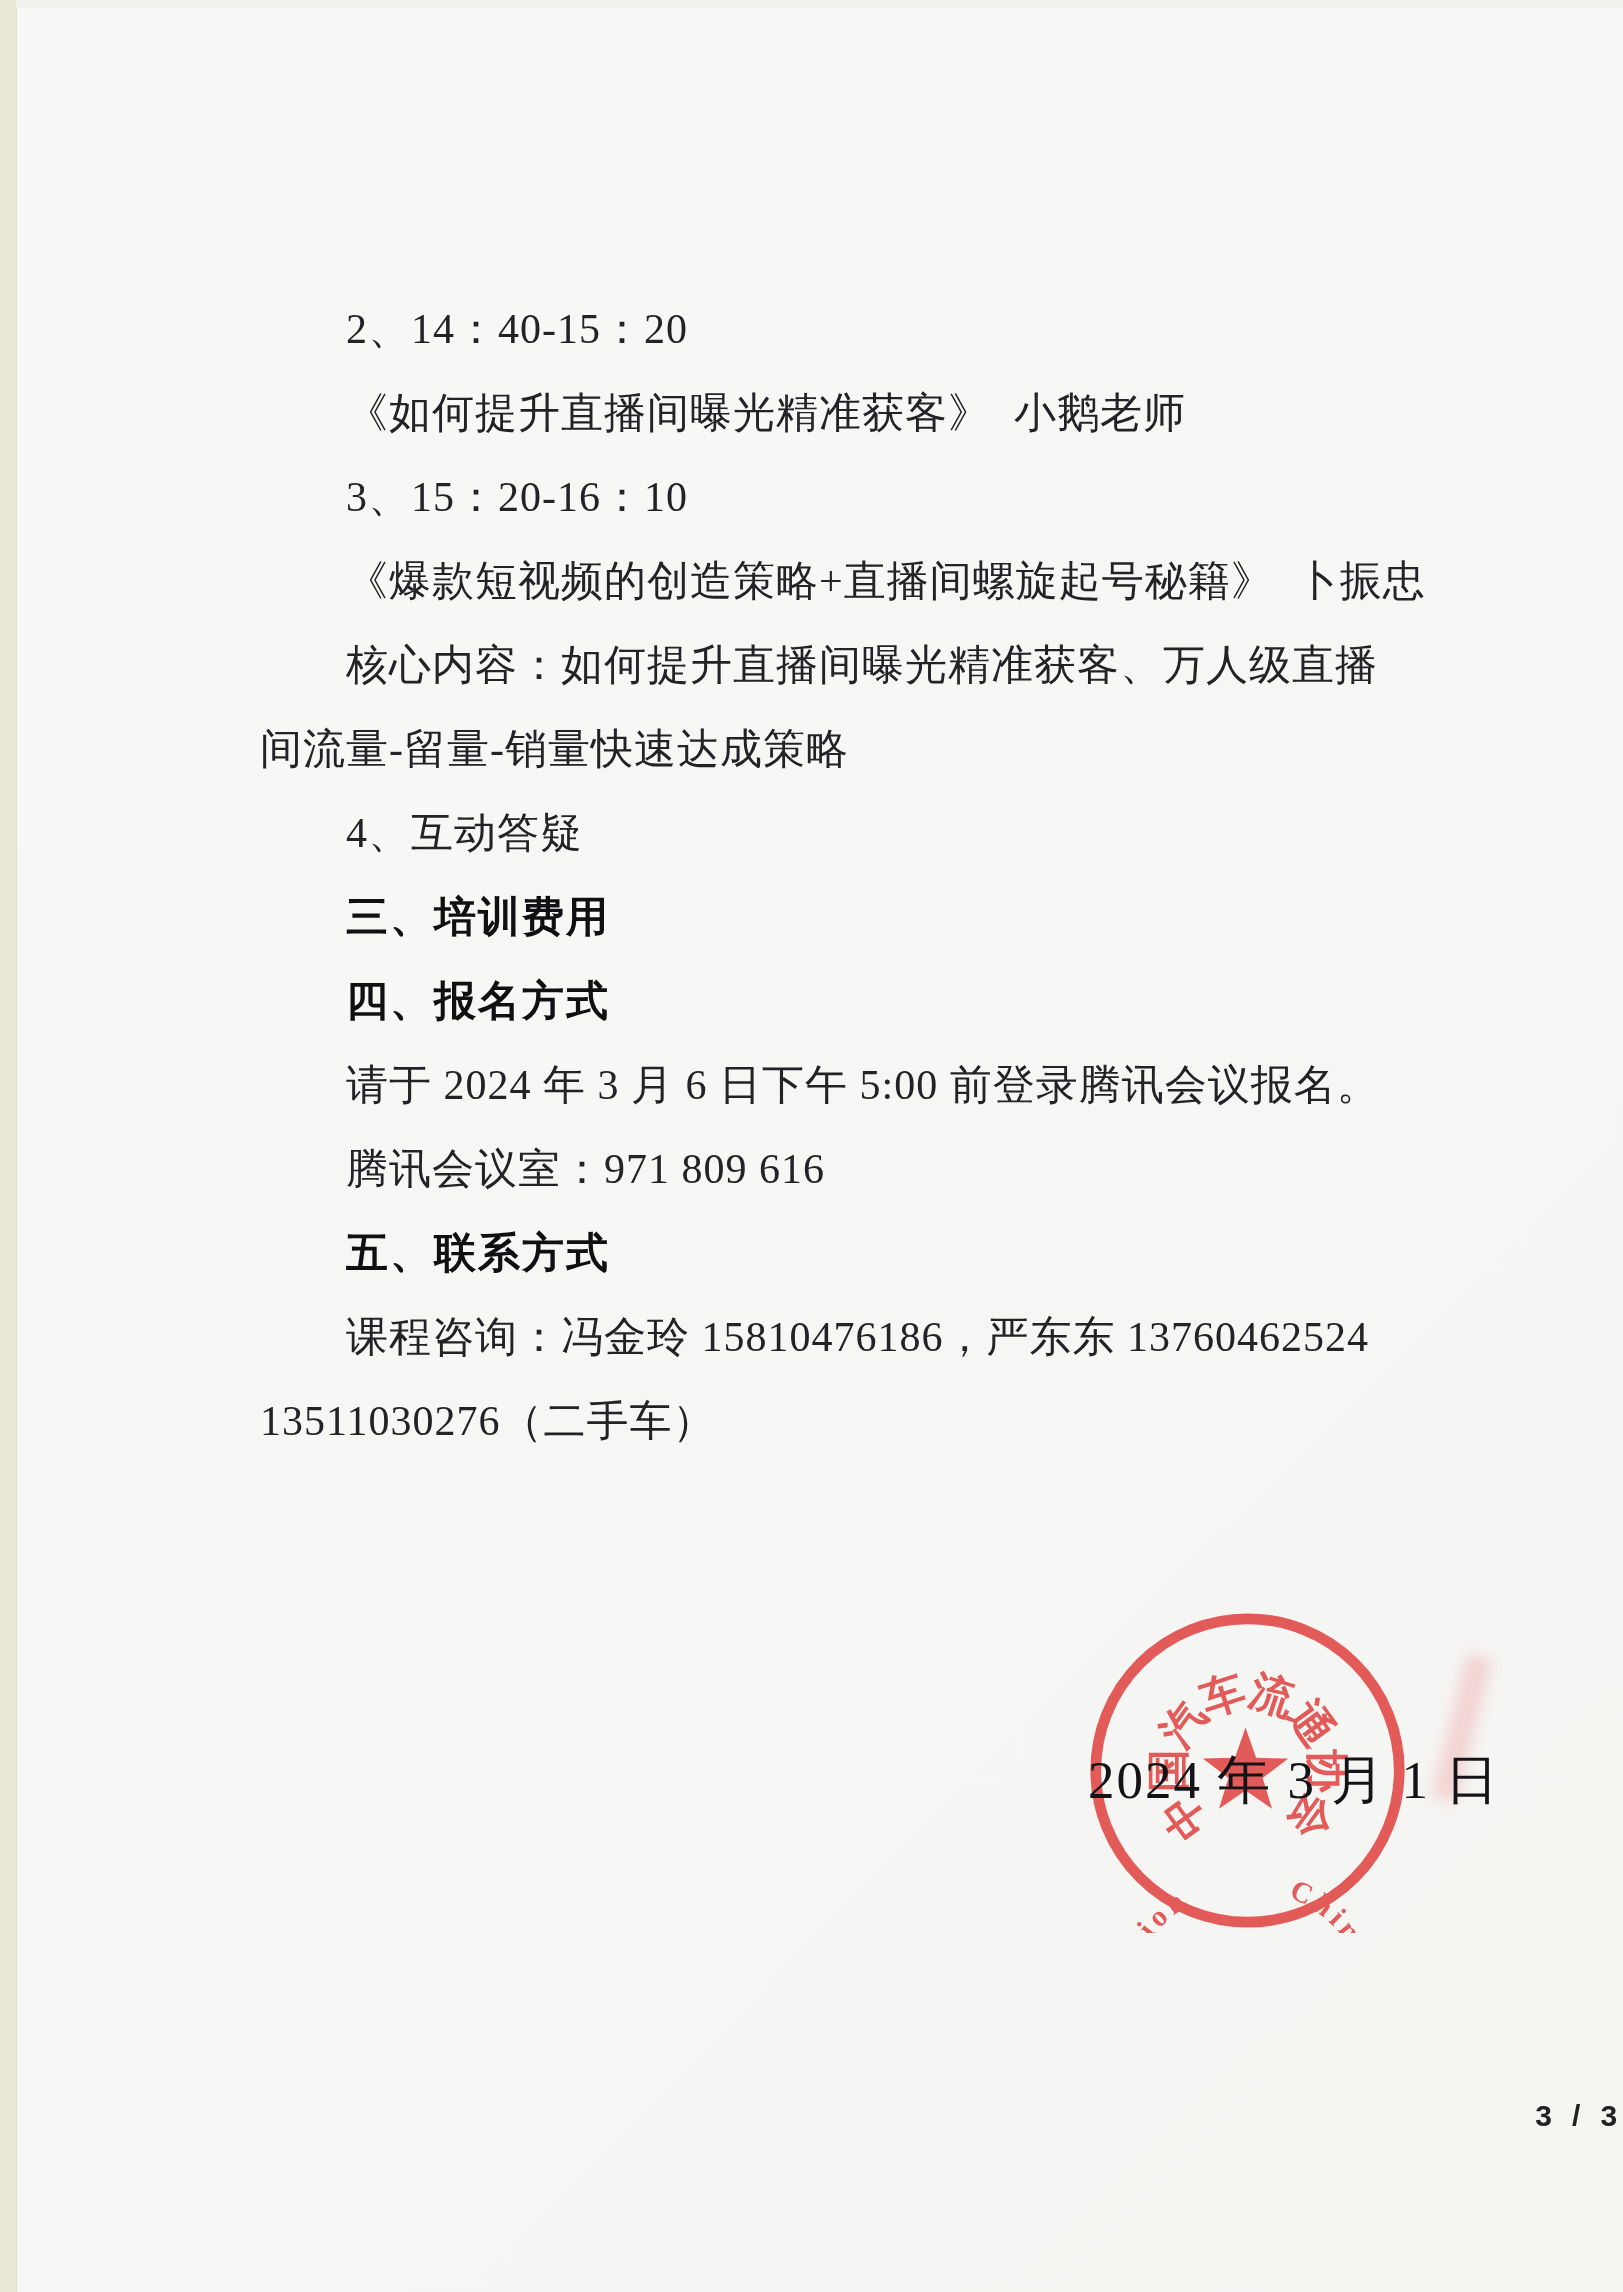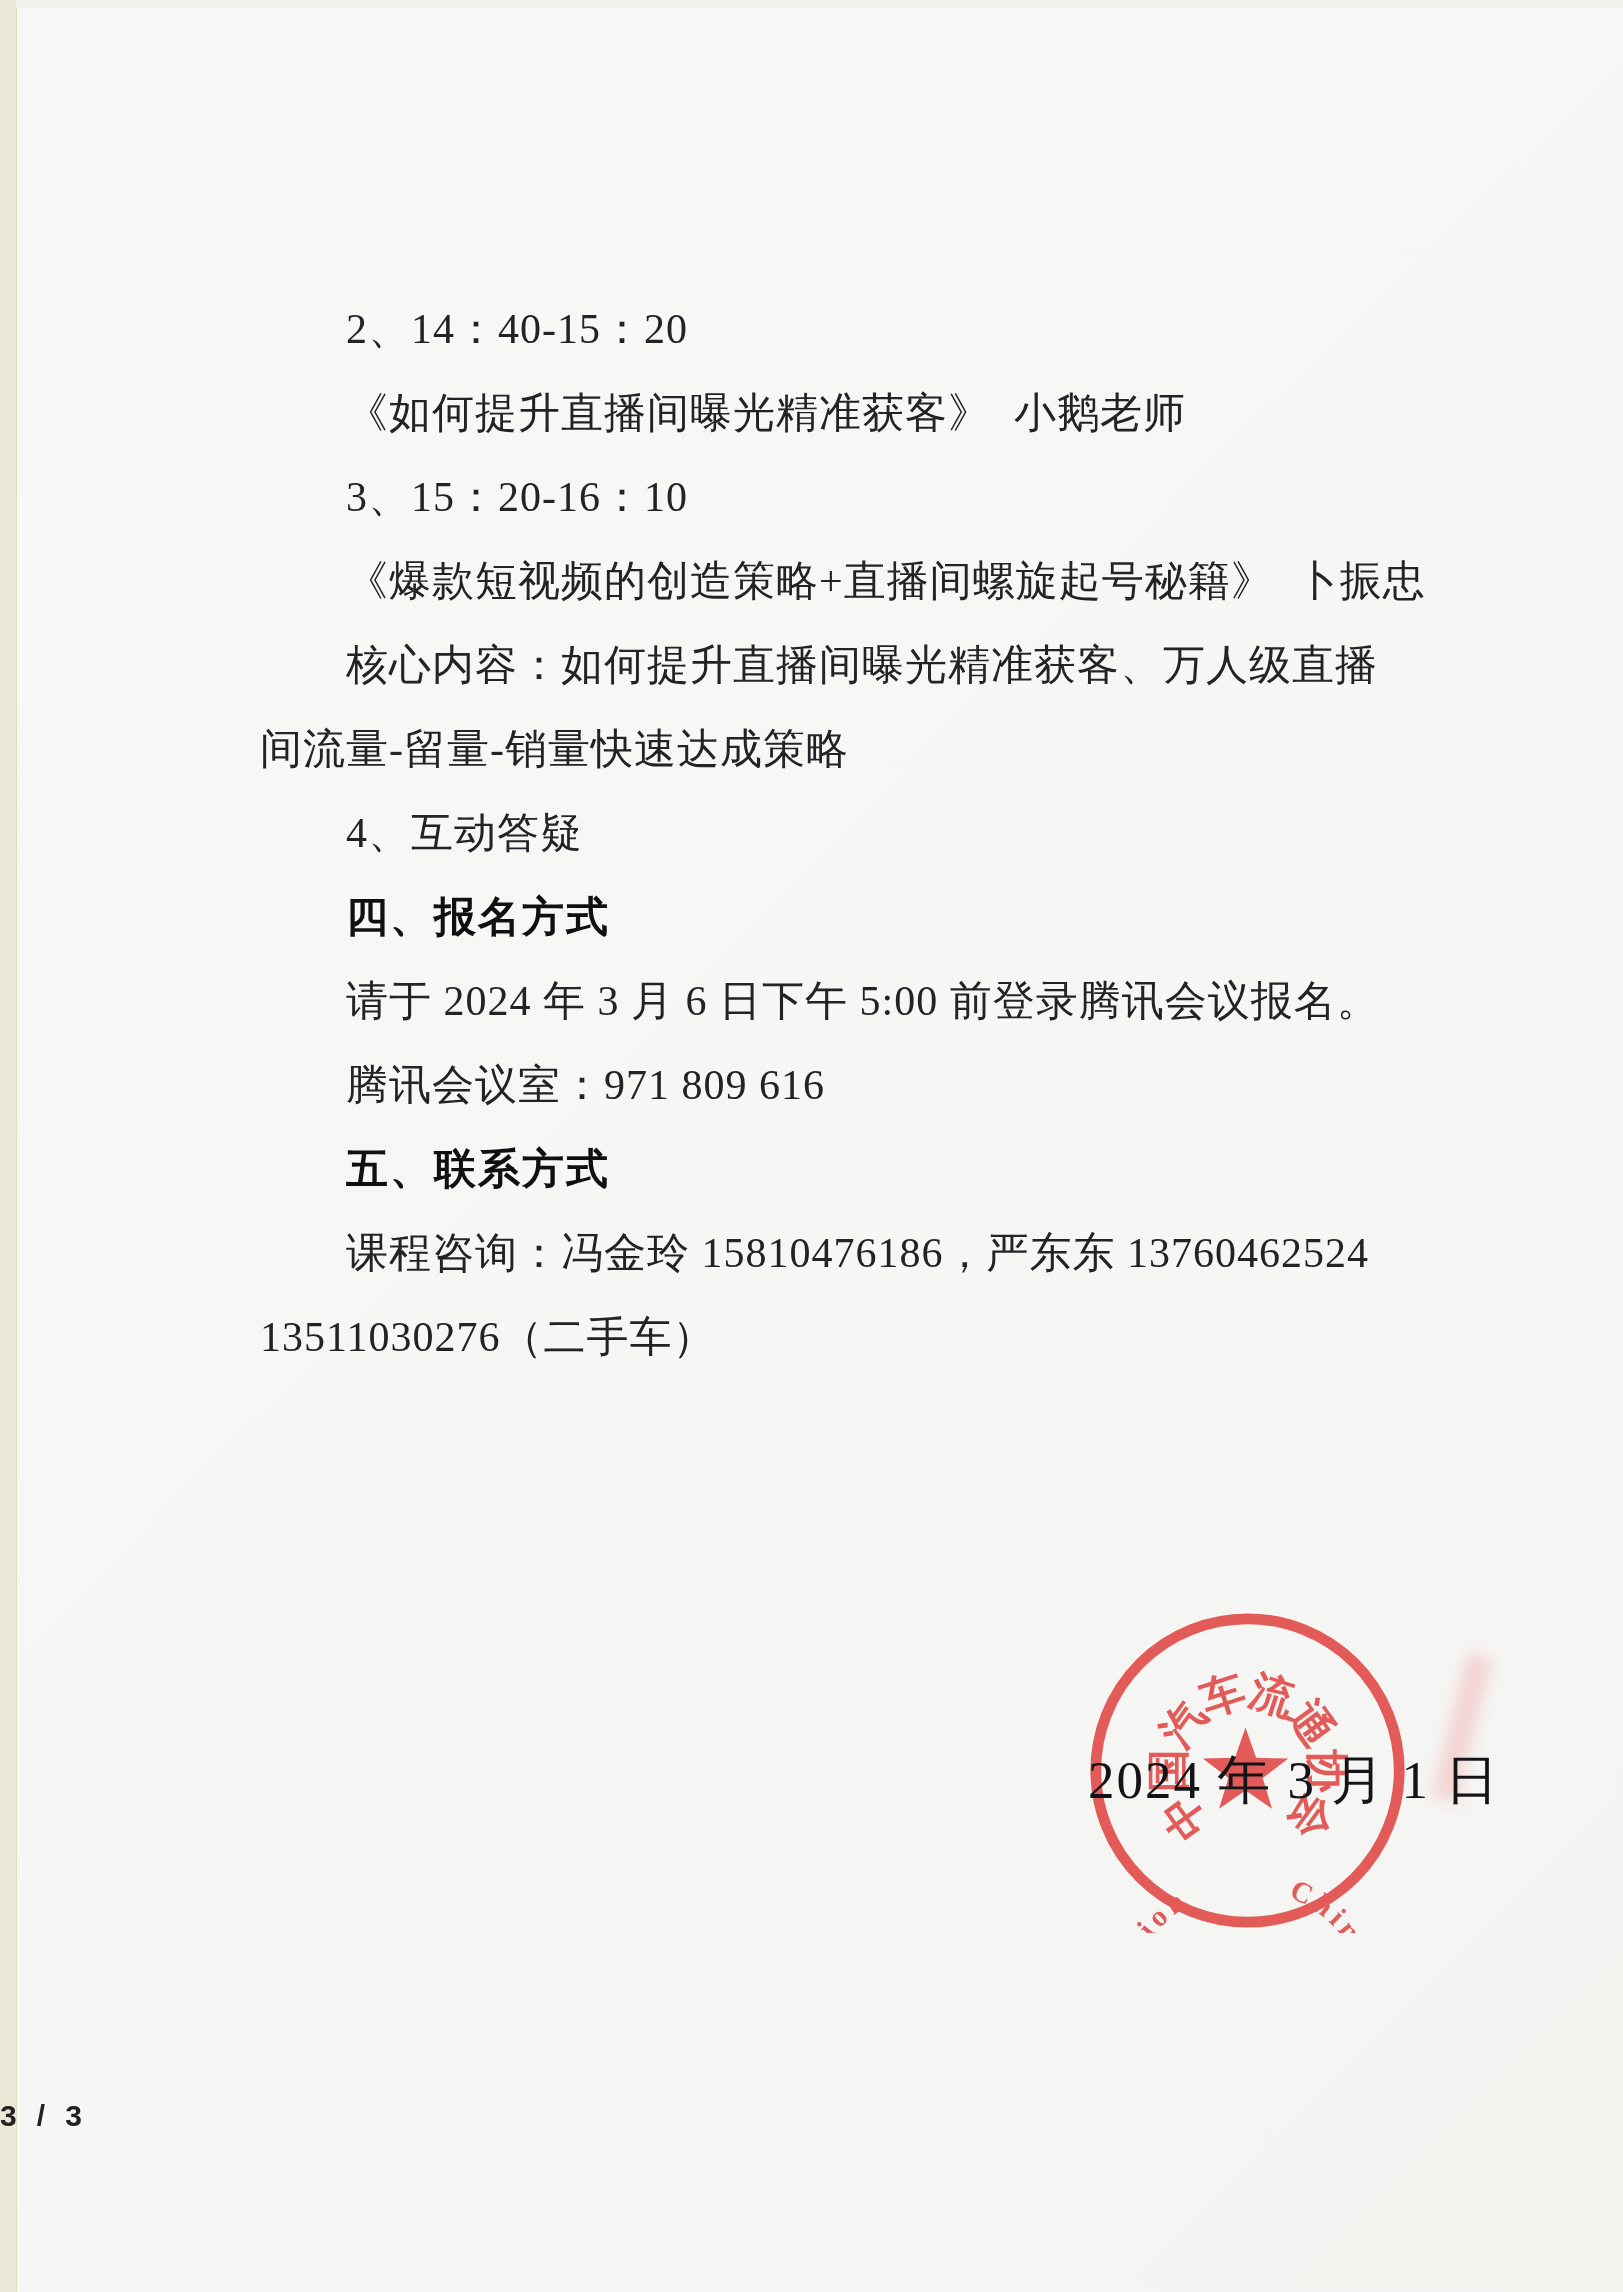--- a/index.html
+++ b/index.html
@@ -42,40 +42,41 @@
   .stamp{
     position:absolute;left:1085px;top:1608px;width:325px;height:325px;
     z-index:2;opacity:0.93;
   }
   .smudge{
     position:absolute;left:1449px;top:1654px;width:25.5px;height:147px;
     background:rgba(236,130,130,0.28);filter:blur(6.9px);
     transform:rotate(14deg);z-index:1;
   }
   .page-footer{
-    position:absolute;left:0;top:2099px;width:1623px;text-align:left;
+    position:absolute;left:0;top:2099px;width:1623px;text-align:right;
     font-family:"Liberation Sans","DejaVu Sans",sans-serif;
     font-weight:700;font-size:30px;color:#222;letter-spacing:5.9px;
   }
 </style>
 </head>
 <body>
 
 <div class="paper">
   <div class="scan-left-edge"></div>
   <div class="scan-top-edge"></div>
 
   <div class="text-block">
     <div class="line indent">2、14：40-15：20</div>
     <div class="line indent">《如何提升直播间曝光精准获客》  小鹅老师</div>
     <div class="line indent">3、15：20-16：10</div>
     <div class="line indent">《爆款短视频的创造策略+直播间螺旋起号秘籍》  卜振忠</div>
     <div class="line indent">核心内容：如何提升直播间曝光精准获客、万人级直播</div>
     <div class="line">间流量-留量-销量快速达成策略</div>
     <div class="line indent">4、互动答疑</div>
+    <div class="line indent heading">三、培训费用</div>
     <div class="line indent heading">四、报名方式</div>
     <div class="line indent">请于 2024 年 3 月 6 日下午 5:00 前登录腾讯会议报名。</div>
     <div class="line indent">腾讯会议室：971 809 616</div>
     <div class="line indent heading">五、联系方式</div>
     <div class="line indent">课程咨询：冯金玲 15810476186，严东东 13760462524</div>
     <div class="line">13511030276（二手车）</div>
   </div>
 
   <div class="smudge"></div>
 

